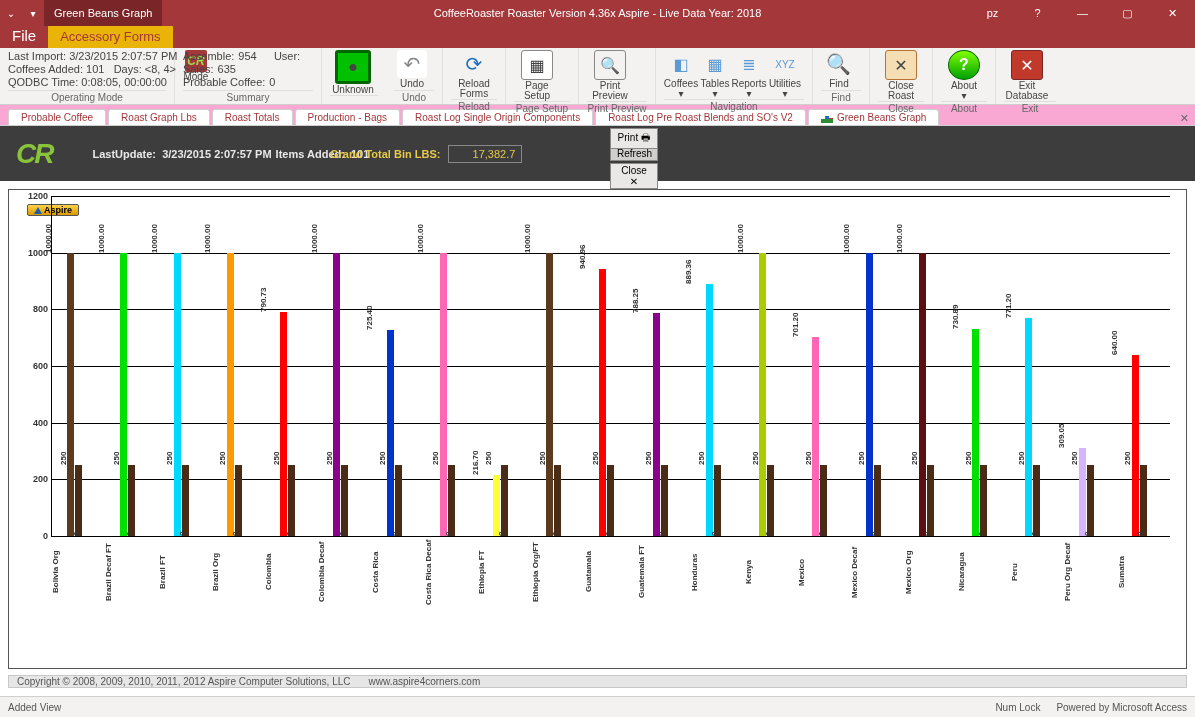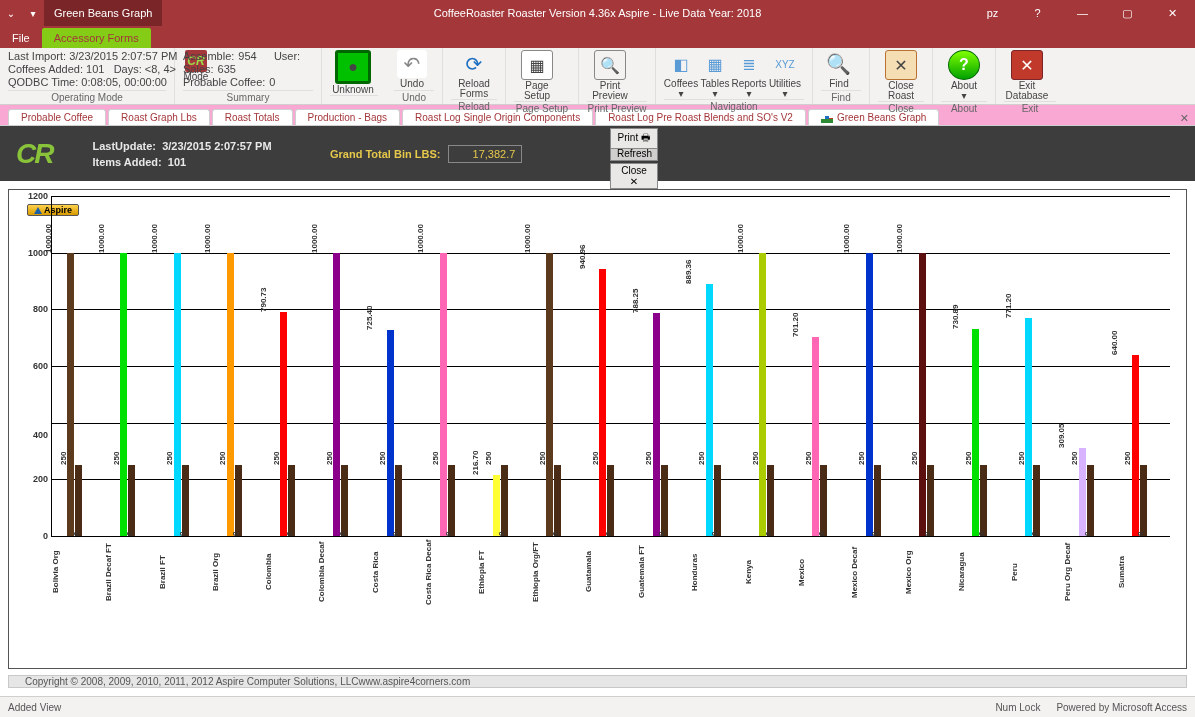--- a/index.html
+++ b/index.html
@@ -7,22 +7,22 @@
 
 .titlebar{height:26px;background:#a4373a;display:flex;align-items:center;color:#fff;position:relative}
 .titlebar .qat{display:flex;align-items:center;height:100%}
 .titlebar .qat-item{width:18px;height:18px;margin:0 2px;display:flex;align-items:center;justify-content:center;font-size:10px;color:#fff}
 .titlebar .qat-tab{background:#7a2527;height:100%;padding:0 10px;display:flex;align-items:center;font-size:11px}
 .titlebar .title{position:absolute;left:50%;transform:translateX(-50%);font-size:11px;white-space:nowrap}
 .titlebar .win-controls{margin-left:auto;display:flex;align-items:center;height:100%}
 .titlebar .win-btn{width:45px;height:100%;display:flex;align-items:center;justify-content:center;font-size:11px;color:#fff}
 
 .menubar{height:22px;background:#a4373a;display:flex;align-items:flex-end}
-.menubar .file-tab{padding:4px 12px;color:#fff;font-size:11px}
-.menubar .ribbon-tab{background:#84cc16;color:#a4373a;padding:4px 12px;font-size:11px;border-top-left-radius:2px;border-top-right-radius:2px}
+.menubar .file-tab{padding:4px 12px;color:#fff;font-size:15px}
+.menubar .ribbon-tab{background:#eab308;color:#a4373a;padding:4px 12px;font-size:13px;border-top-left-radius:2px;border-top-right-radius:2px}
 
 .ribbon{height:56px;background:#f3f2f1;border-bottom:1px solid #d0cfce;display:flex;font-size:11px;color:#444}
 .ribbon .group{border-right:1px solid #e1dfdd;padding:2px 8px 0 8px;position:relative;display:flex;flex-direction:column}
 .ribbon .group-label-row{height:13px;line-height:13px;border-top:1px solid #e1dfdd;text-align:center;font-size:10px;color:#666;margin-top:auto}
 .ribbon .row{display:flex;gap:8px;align-items:flex-start;flex:1}
 .ribbon .kv{white-space:nowrap;line-height:13px}
 .ribbon .big-btn{display:flex;flex-direction:column;align-items:center;width:46px;text-align:center}
 .ribbon .big-btn .icon{width:30px;height:28px;border:1px solid #999;border-radius:3px;margin-bottom:1px;display:flex;align-items:center;justify-content:center;font-size:16px}
 .ribbon .big-btn .lbl{font-size:10px;line-height:10px}
 .ribbon .cr-logo{width:22px;height:22px;background:#a4373a;color:#9bdc4a;font-style:italic;font-weight:bold;display:flex;align-items:center;justify-content:center;font-size:12px;border-radius:2px}
@@ -34,42 +34,42 @@
 .ic-exit{background:#c0392b!important;border-color:#7a2527!important;color:#fff}
 
 .tabstrip{height:20px;background:#f9a8d4;border-bottom:1px solid #cfcfcf;display:flex;align-items:flex-end;padding-left:8px;overflow:hidden}
 .tabstrip .doc-tab{border:1px solid #cfcfcf;border-bottom:none;padding:2px 12px;margin-right:2px;font-size:10px;color:#a4373a;background:#fff;white-space:nowrap;border-top-left-radius:3px;border-top-right-radius:3px}
 .tabstrip .doc-tab.active{display:flex;align-items:center;gap:4px}
 .tabstrip .doc-tab.active .mini-chart{width:12px;height:10px;display:inline-block;background:linear-gradient(to top,#2e8b33 40%,transparent 40%),linear-gradient(to top,#1f6fc1 70%,transparent 70%) 4px 0/4px 100% no-repeat,linear-gradient(to top,#c0392b 55%,transparent 55%) 8px 0/4px 100% no-repeat;background-repeat:no-repeat}
 .tabstrip .close-all{margin-left:auto;padding:0 6px;color:#666}
 
 .form-hdr{height:55px;background:#3d3d3d;display:flex;align-items:center;color:#ccc;padding:0 16px;position:relative}
 .form-hdr .logo{font-size:28px;font-style:italic;font-weight:bold;color:#89c33a;letter-spacing:-2px;margin-right:40px}
-.form-hdr .meta{display:flex;flex-direction:column;gap:4px;font-size:11px}
+.form-hdr .meta{display:flex;flex-direction:row;gap:4px;font-size:11px}
 .form-hdr .meta b{font-weight:bold;color:#e8e8e8}
 .form-hdr .grand{position:absolute;left:330px;display:flex;align-items:center;gap:8px}
 .form-hdr .grand .lbl{color:#e6c84b;font-weight:bold}
 .form-hdr .grand .val{border:1px solid #888;padding:2px 6px;min-width:60px;text-align:right;color:#e6c84b;background:#3d3d3d}
 
 .content{flex:1;background:#fff;padding:8px 8px 0 8px;overflow:hidden;display:flex;flex-direction:column}
 .chart-card{border:1px solid #555;flex:0 0 470px;padding:6px 10px 2px 10px;position:relative;background:#fff}
 .aspire-badge{position:absolute;left:18px;top:14px;background:linear-gradient(#ffd24a,#d99a00);border:1px solid #555;font-size:9px;font-weight:bold;padding:0 6px;color:#000;display:flex;align-items:center;gap:2px;border-radius:2px}
 .aspire-badge .tri{width:0;height:0;border-left:4px solid transparent;border-right:4px solid transparent;border-bottom:7px solid #1a5fa8}
 .chart-title{text-align:center;font-size:18px;font-weight:bold;font-style:italic;font-family:Georgia,serif;margin:6px 0 10px}
 .plot{position:relative;height:340px;margin-left:32px;margin-right:6px;border-left:1px solid #000;border-bottom:1px solid #000}
 .plot .grid{position:absolute;left:0;right:0;border-top:1px solid #000}
 .plot .ylab{position:absolute;left:-32px;width:28px;text-align:right;font-size:9px;transform:translateY(-50%);font-weight:bold}
 .bars{position:absolute;left:0;bottom:0;height:100%;display:flex;align-items:flex-end;width:100%}
 .cat{flex:1;display:flex;align-items:flex-end;justify-content:center;gap:1px;height:100%;position:relative}
 .bar{width:7px;position:relative}
 .bar .dl{position:absolute;left:50%;bottom:100%;transform:translateX(-50%) rotate(-90deg) translateY(-4px);transform-origin:left bottom;font-size:8px;font-weight:bold;white-space:nowrap}
 .xlabels{display:flex;margin-left:32px;margin-right:6px}
 .xlab{flex:1;text-align:center;font-size:8px;font-weight:bold;writing-mode:vertical-rl;transform:rotate(180deg);padding-top:4px;height:70px}
 
-.copyright-strip{height:18px;background:#e6e6e6;border:1px solid #c8c8c8;margin:6px 0 12px;padding:0 16px;display:flex;align-items:center;font-size:10px;color:#555;}
+.copyright-strip{height:18px;background:#e6e6e6;border:1px solid #c8c8c8;margin:6px 0 12px;padding:0 8px;display:flex;align-items:center;font-size:10px;color:#555;gap:18px}
 .statusbar{height:20px;background:#f3f2f1;border-top:1px solid #d0cfce;display:flex;align-items:center;padding:0 8px;font-size:10px;color:#555}
 .statusbar .right{margin-left:auto;display:flex;gap:16px}
 </style>
 </head>
 <body>
 
 <div class="titlebar">
   <div class="qat">
     <div class="qat-item">⌄</div>
     <div class="qat-item">▾</div>
@@ -260,21 +260,21 @@
     <div class="aspire-badge">
         <span class="tri"></span>
         <span>Aspire</span>
       </div>
     <div class="plot" id="plot">
         <div class="grid" style="top: 100%;"></div>
         <div class="ylab" style="top: 100%;">0</div>
         <div class="grid" style="top: 83.3333%;"></div>
         <div class="ylab" style="top: 83.3333%;">200</div>
         <div class="grid" style="top: 66.6667%;"></div>
-        <div class="ylab" style="top: 66.6667%; margin-top: 12px;">400</div>
+        <div class="ylab" style="top: 66.6667%;">400</div>
         <div class="grid" style="top: 50%;"></div>
         <div class="ylab" style="top: 50%; text-align: right;">600</div>
         <div class="grid" style="top: 33.3333%;"></div>
         <div class="ylab" style="top: 33.3333%;">800</div>
         <div class="grid" style="top: 16.6667%;"></div>
         <div class="ylab" style="top: 16.6667%;">1000</div>
         <div class="grid" style="top: 0%;"></div>
         <div class="ylab" style="top: 0%;">1200</div>
         <div class="bars">
           <div class="cat">

